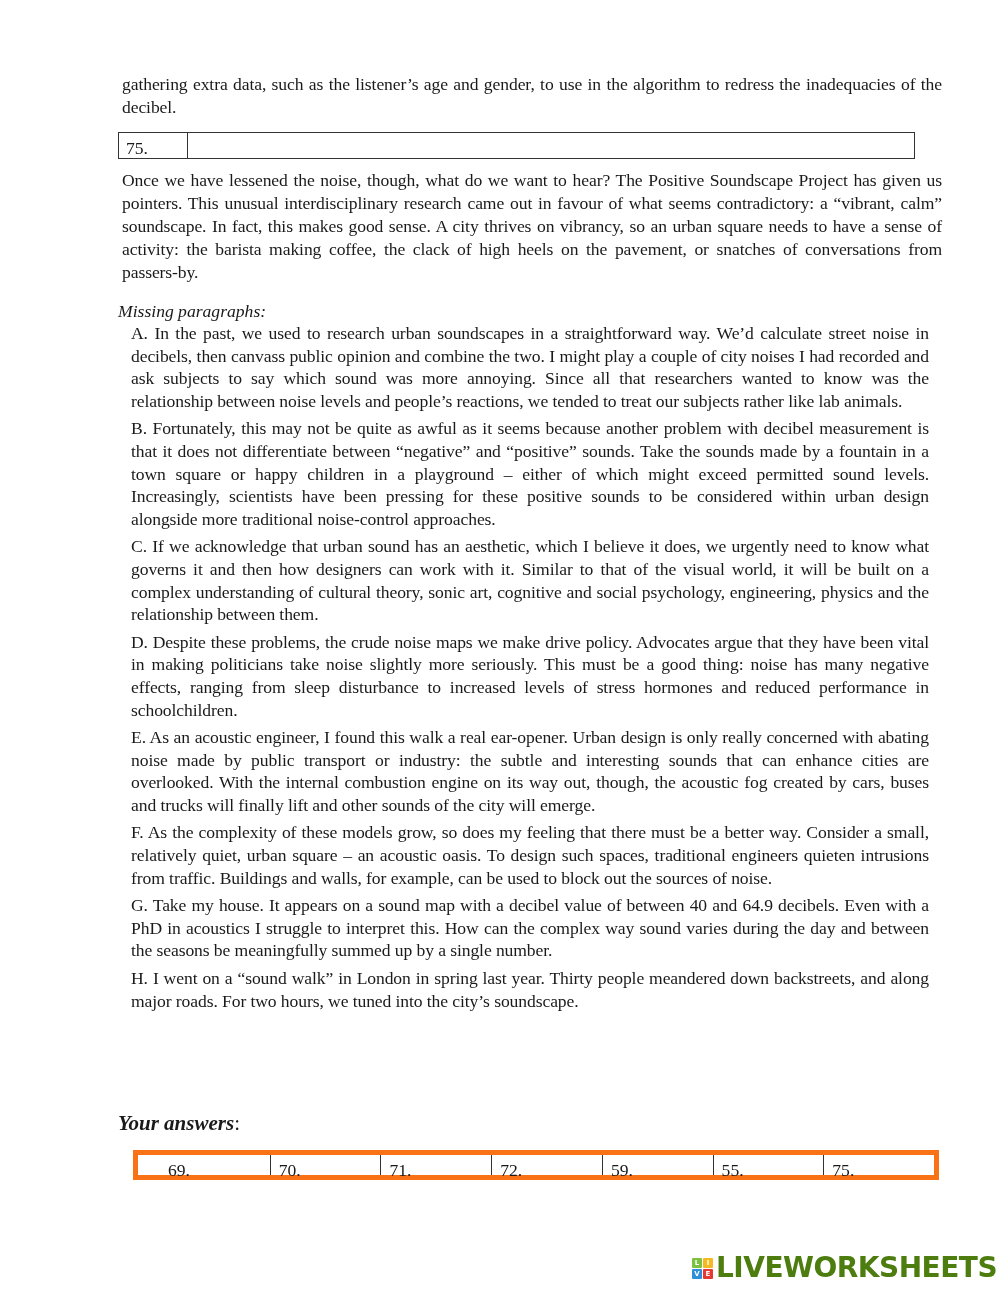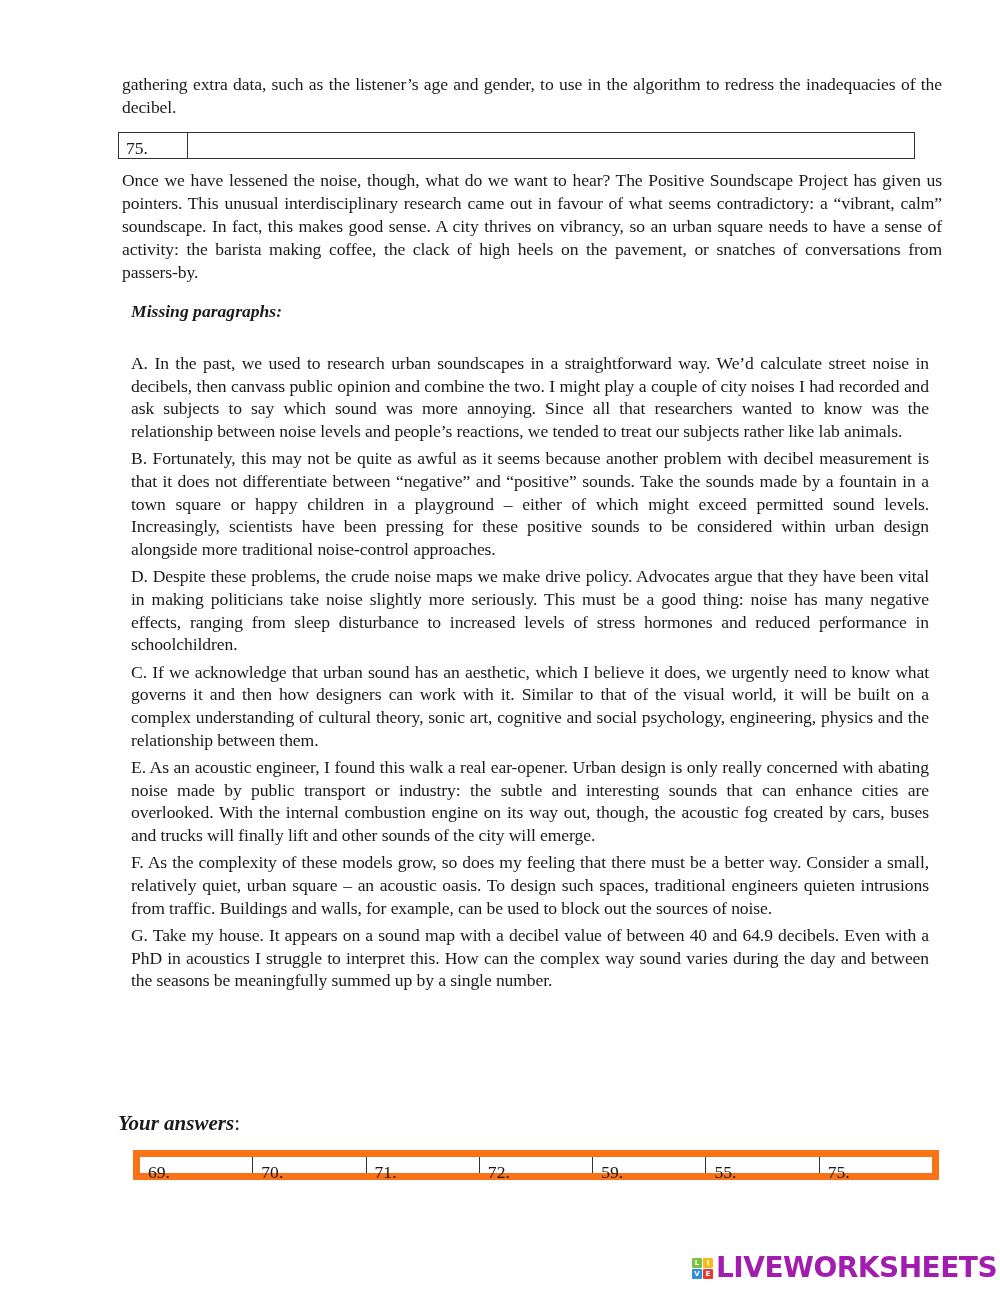--- a/index.html
+++ b/index.html
@@ -17,35 +17,35 @@
     position: absolute; left: 118px; top: 132px; width: 797px; height: 27px;
     border: 1px solid #333; box-sizing: border-box; display: flex;
   }
   .answer-box-top .num {
     width: 69px; border-right: 1px solid #333; font-size: 17.6px;
     padding-left: 7px; line-height: 30px; box-sizing: border-box;
   }
   .answer-box-top .fill { flex: 1; }
   .heading {
     position: absolute; left: 118px; font-size: 17.6px;
-    font-style: italic; font-weight: bold; margin-left: 13px;
+    font-style: italic; font-weight: normal;
   }
-  .missing-list { position: absolute; left: 131px; top: 352px; width: 798px; }
+  .missing-list { position: absolute; left: 131px; top: 322px; width: 798px; }
   .missing-item {
     font-size: 17.6px; line-height: 22.6px; text-align: justify;
     margin: 0 0 5px 0; letter-spacing: -0.1px;
   }
   .answers-heading {
     position: absolute; left: 118px; top: 1111px; font-size: 21px;
     font-style: italic; font-weight: bold;
   }
   .answers-heading .colon { font-weight: normal; font-style: normal; }
   .answers-table {
     position: absolute; left: 133px; top: 1150px; width: 806px; height: 30px;
-    border: 7px solid #f97316; box-sizing: border-box; display: flex;
+    border: 5px solid #f97316; box-sizing: border-box; display: flex; padding-left: 22px;
   }
   .answers-table .cell {
     flex: 1; border-right: 1px solid #333; font-size: 17.6px;
     padding-left: 8px; line-height: 30px; box-sizing: border-box;
   }
   .answers-table .cell:last-child { border-right: none; }
   .logo {
     position: absolute; left: 692px; top: 1254px; display: flex; align-items: center;
   }
   .logo-squares {
@@ -72,25 +72,26 @@
   <div class="fill"></div>
 </div>
 
 <p class="para" style="top:165px;">Once we have lessened the noise, though, what do we want to hear? The Positive Soundscape Project has given us pointers. This unusual interdisciplinary research came out in favour of what seems contradictory: a “vibrant, calm” soundscape. In fact, this makes good sense. A city thrives on vibrancy, so an urban square needs to have a sense of activity: the barista making coffee, the clack of high heels on the pavement, or snatches of conversations from passers-by.</p>
 
 <div class="heading" style="top:301px;">Missing paragraphs:</div>
 
 <div class="missing-list">
   <p class="missing-item">A. In the past, we used to research urban soundscapes in a straightforward way. We’d calculate street noise in decibels, then canvass public opinion and combine the two. I might play a couple of city noises I had recorded and ask subjects to say which sound was more annoying. Since all that researchers wanted to know was the relationship between noise levels and people’s reactions, we tended to treat our subjects rather like lab animals.</p>
   <p class="missing-item">B. Fortunately, this may not be quite as awful as it seems because another problem with decibel measurement is that it does not differentiate between “negative” and “positive” sounds. Take the sounds made by a fountain in a town square or happy children in a playground – either of which might exceed permitted sound levels. Increasingly, scientists have been pressing for these positive sounds to be considered within urban design alongside more traditional noise-control approaches.</p>
+  <p class="missing-item">C. If we acknowledge that urban sound has an aesthetic, which I believe it does, we urgently need to know what governs it and then how designers can work with it. Similar to that of the visual world, it will be built on a complex understanding of cultural theory, sonic art, cognitive and social psychology, engineering, physics and the relationship between them.</p>
   <p class="missing-item">D. Despite these problems, the crude noise maps we make drive policy. Advocates argue that they have been vital in making politicians take noise slightly more seriously. This must be a good thing: noise has many negative effects, ranging from sleep disturbance to increased levels of stress hormones and reduced performance in schoolchildren.</p>
-  <p class="missing-item">C. If we acknowledge that urban sound has an aesthetic, which I believe it does, we urgently need to know what governs it and then how designers can work with it. Similar to that of the visual world, it will be built on a complex understanding of cultural theory, sonic art, cognitive and social psychology, engineering, physics and the relationship between them.</p>
   <p class="missing-item">E. As an acoustic engineer, I found this walk a real ear-opener. Urban design is only really concerned with abating noise made by public transport or industry: the subtle and interesting sounds that can enhance cities are overlooked. With the internal combustion engine on its way out, though, the acoustic fog created by cars, buses and trucks will finally lift and other sounds of the city will emerge.</p>
   <p class="missing-item">F. As the complexity of these models grow, so does my feeling that there must be a better way. Consider a small, relatively quiet, urban square – an acoustic oasis. To design such spaces, traditional engineers quieten intrusions from traffic. Buildings and walls, for example, can be used to block out the sources of noise.</p>
   <p class="missing-item">G. Take my house. It appears on a sound map with a decibel value of between 40 and 64.9 decibels. Even with a PhD in acoustics I struggle to interpret this. How can the complex way sound varies during the day and between the seasons be meaningfully summed up by a single number.</p>
+  <p class="missing-item">H. I went on a “sound walk” in London in spring last year. Thirty people meandered down backstreets, and along major roads. For two hours, we tuned into the city’s soundscape.</p>
 </div>
 
 <div class="answers-heading"><span>Your answers</span><span class="colon">:</span></div>
 
 <div class="answers-table">
   <div class="cell"><span>69.</span></div>
   <div class="cell"><span>70.</span></div>
   <div class="cell"><span>71.</span></div>
   <div class="cell"><span>72.</span></div>
   <div class="cell"><span>59.</span></div>
@@ -98,14 +99,14 @@
   <div class="cell"><span>75.</span></div>
 </div>
 
 <div class="logo">
   <div class="logo-squares">
     <span class="sq" style="background: rgb(124, 193, 66);">L</span>
     <span class="sq" style="background: rgb(245, 185, 33);">I</span>
     <span class="sq" style="background: rgb(47, 143, 216);">V</span>
     <span class="sq" style="background: rgb(229, 57, 53);">E</span>
   </div>
-  <div class="logo-text" style="color: #a21caf;">LIVEWORKSHEETS</div>
+  <div class="logo-text" style="color: #4d7c0f;">LIVEWORKSHEETS</div>
 </div>
 
 </body></html>

